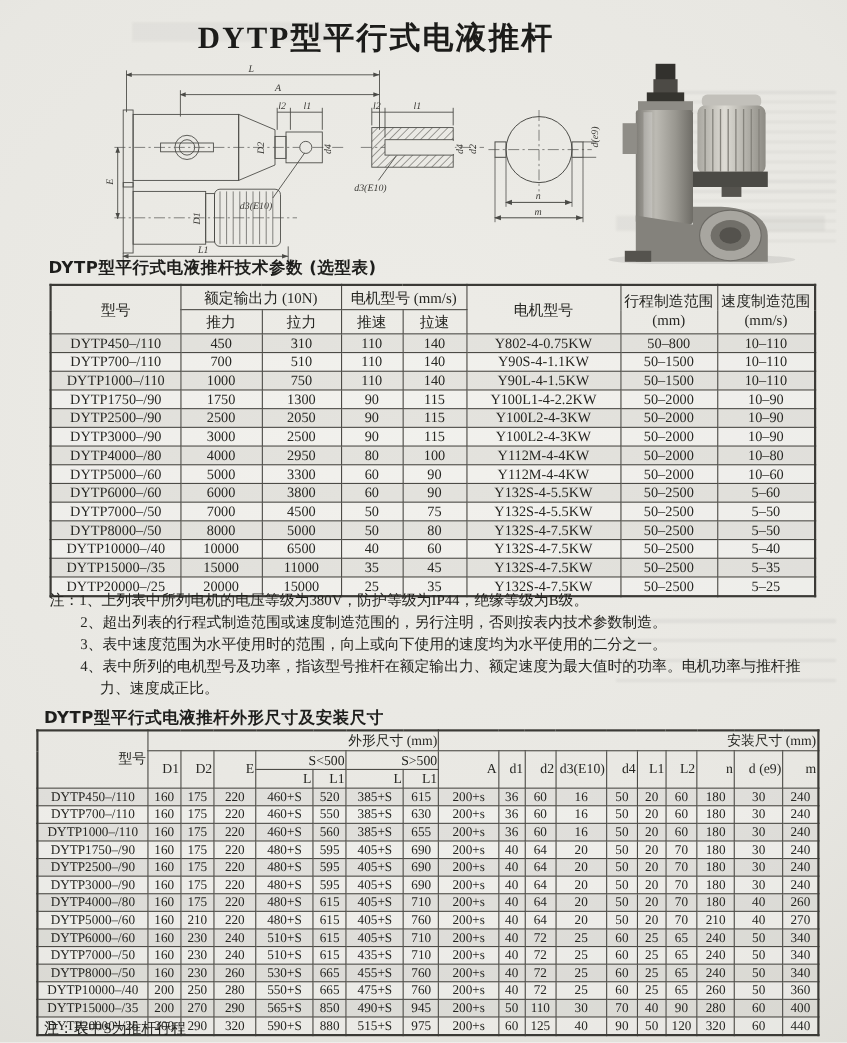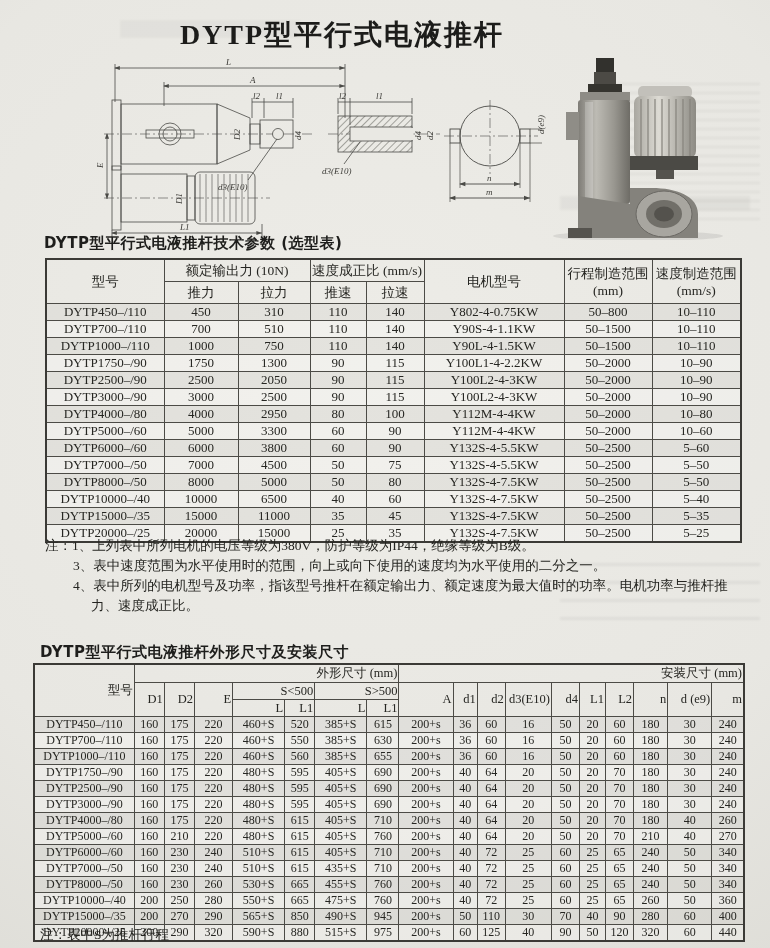--- a/index.html
+++ b/index.html
@@ -241,21 +241,21 @@
       <col style="width:56px">
         <col style="width:58px">
         <col style="width:140px">
       <col style="width:88px">
         <col style="width:89px">
     </colgroup>
     <thead>
       <tr>
         <th rowspan="2">型号</th>
         <th colspan="2">额定输出力 (10N)</th>
-        <th colspan="2">速度成正比 (mm/s)</th>
+        <th colspan="2">电机型号 (mm/s)</th>
         <th rowspan="2">电机型号</th>
         <th rowspan="2">行程制造范围
 (mm)</th>
         <th rowspan="2">速度制造范围
 (mm/s)</th>
       </tr>
       <tr>
         <th>推力</th>
         <th>拉力</th>
         <th>推速</th>
@@ -401,20 +401,21 @@
           <td>35</td>
           <td>Y132S-4-7.5KW</td>
           <td>50–2500</td>
           <td>5–25</td>
         </tr>
       </tbody>
   </table>
 
   <div class="notes">
     <div class="note-item note-first"><span>注：</span><span>1、上列表中所列电机的电压等级为380V，防护等级为IP44，绝缘等级为B级。</span></div>
+    <div class="note-item">2、超出列表的行程式制造范围或速度制造范围的，另行注明，否则按表内技术参数制造。</div>
     <div class="note-item">3、表中速度范围为水平使用时的范围，向上或向下使用的速度均为水平使用的二分之一。</div>
     <div class="note-item">4、表中所列的电机型号及功率，指该型号推杆在额定输出力、额定速度为最大值时的功率。电机功率与推杆推力、速度成正比。</div>
   </div>
 
   <div class="sec-heading h2">DYTP型平行式电液推杆外形尺寸及安装尺寸</div>
 
   <table class="t2">
     <colgroup>
       <col style="width:100px">
         <col style="width:30px">

